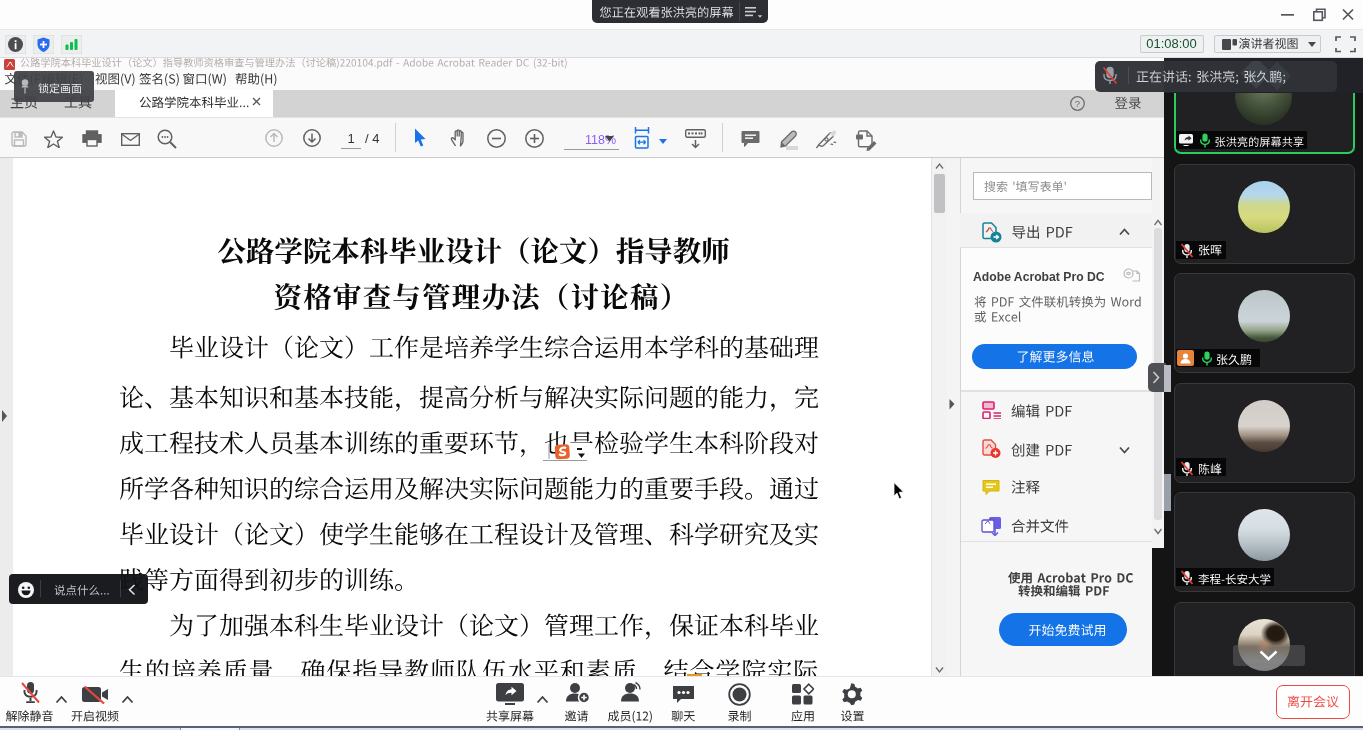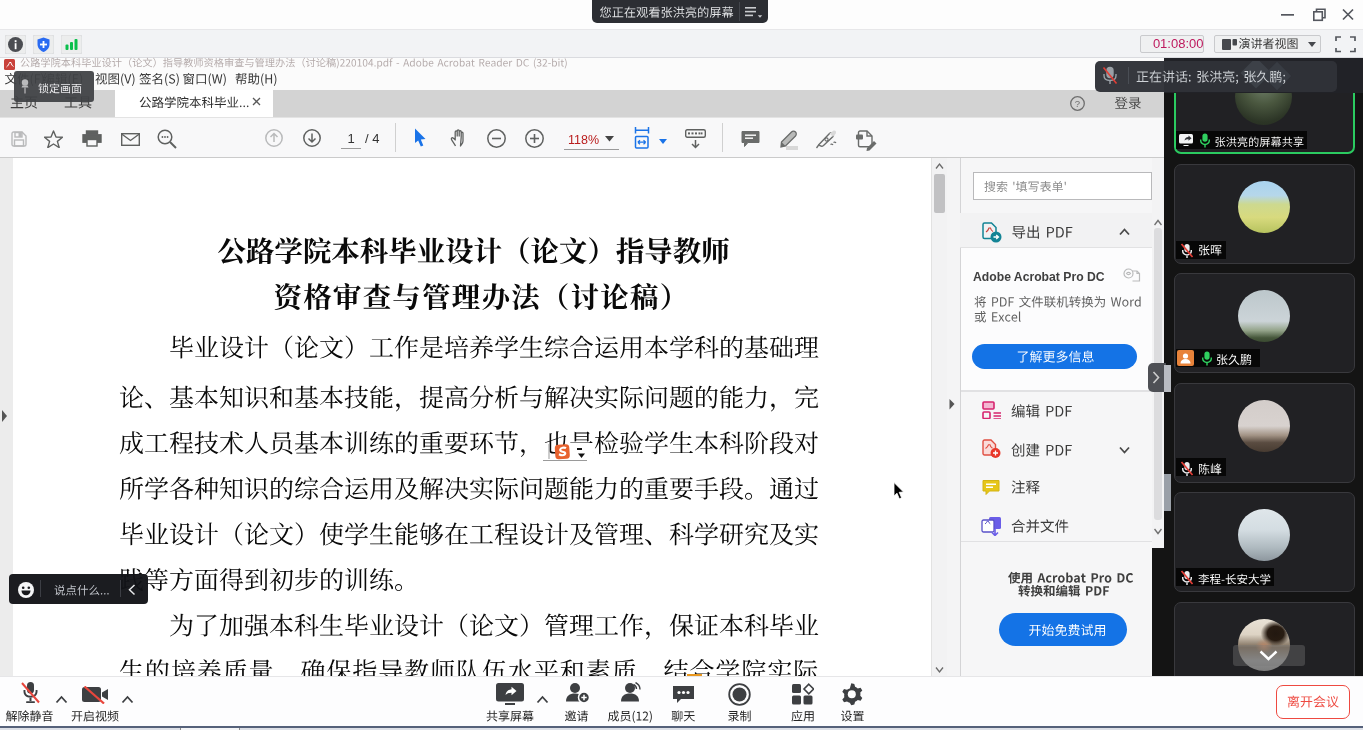--- a/index.html
+++ b/index.html
@@ -99,21 +99,21 @@
   </svg>
 <svg class="a" style="z-index:12;left:1281px;top:8px" width="76" height="14" viewBox="0 0 76 14">
     <rect x="0" y="6" width="13" height="1.7" fill="#54575e"></rect>
     <g stroke="#54575e" stroke-width="1.6" fill="none">
       <rect x="32.8" y="3.8" width="8.5" height="8.5"></rect>
       <path d="M35.5 3.8 V1.2 H44 V9.8 H41.5"></path>
     </g>
     <path d="M62 1.5 L72 11.5 M72 1.5 L62 11.5" stroke="#54575e" stroke-width="1.7"></path>
   </svg>
 <div class="a" style="z-index:8;left:1139.5px;top:35px;width:64px;height:18px;background:#eff0f1;border:1px solid #c9cacd;border-radius:2px"></div>
-<div class="a" style="z-index:8;left:1139.5px;top:35px;width:64px;height:18px;font:13px 'Liberation Sans';color:#be185d;text-align:right;line-height:18px">01:08:00</div>
+<div class="a" style="z-index:8;left:1139.5px;top:35px;width:64px;height:18px;font:13px 'Liberation Sans';color:#14532d;text-align:center;line-height:18px">01:08:00</div>
 <div class="a" style="z-index:8;left:1214px;top:35px;width:107px;height:18px;background:#eff0f1;border:1px solid #c9cacd;border-radius:2px"></div>
 <svg class="a" style="z-index:12;left:1221.5px;top:38.5px" width="15" height="12" viewBox="0 0 15 12">
     <rect x="0" y="0" width="9" height="11" rx="1" fill="#46484d"></rect>
     <rect x="10.5" y="0" width="4.5" height="6.5" rx="1" fill="#46484d"></rect>
   </svg>
 <svg class="a" style="z-index:12;left:1307.5px;top:42px" width="8" height="5" viewBox="0 0 8 5">
     <path d="M0 0 L8 0 L4 5 Z" fill="#46484d"></path>
   </svg>
 <svg class="a" style="z-index:12;left:1334.5px;top:36px" width="21" height="16.5" viewBox="0 0 21 16.5">
     <g stroke="#55585e" stroke-width="1.7" fill="none">
@@ -190,21 +190,21 @@
   </svg>
 <svg class="a" style="z-index:12;left:487px;top:129px" width="19" height="19" viewBox="0 0 19 19">
     <circle cx="9.5" cy="9.5" r="8.7" fill="none" stroke="#5f6160" stroke-width="1.5"></circle>
     <rect x="5" y="8.7" width="9" height="1.6" fill="#5f6160"></rect>
   </svg>
 <svg class="a" style="z-index:12;left:524.5px;top:129px" width="19" height="19" viewBox="0 0 19 19">
     <circle cx="9.5" cy="9.5" r="8.7" fill="none" stroke="#5f6160" stroke-width="1.5"></circle>
     <rect x="5" y="8.7" width="9" height="1.6" fill="#5f6160"></rect>
     <rect x="8.7" y="5" width="1.6" height="9" fill="#5f6160"></rect>
   </svg>
-<div class="a" style="z-index:12;left:568px;top:133px;width:40px;height:14px;font:12.5px 'Liberation Sans';color:#b91c1c">118%</div>
+<div class="a" style="z-index:12;left:585px;top:133px;width:40px;height:14px;font:12.5px 'Liberation Sans';color:#8b5cf6">118%</div>
 <div class="a" style="z-index:12;left:563.5px;top:148.5px;width:55px;height:1px;background:#9a9a9a"></div>
 <svg class="a" style="z-index:12;left:604.5px;top:135.5px" width="9" height="6" viewBox="0 0 9 6">
     <path d="M0 0 L9 0 L4.5 5.5 Z" fill="#444"></path>
   </svg>
 <svg class="a" style="z-index:12;left:634px;top:126px" width="24" height="24" viewBox="0 0 24 24">
     <g fill="none" stroke="#1a73e8" stroke-width="1.5">
       <path d="M1.5 1 V7.5 M1.5 4.2 H14.5 M14.5 1 V7.5"></path>
       <rect x="1.5" y="10.5" width="12.5" height="11.5" rx="1"></rect>
       <path d="M3.8 16.2 H11.7 M3.8 16.2 L6 14.2 M3.8 16.2 L6 18.2 M11.7 16.2 L9.5 14.2 M11.7 16.2 L9.5 18.2" stroke-width="1.2"></path>
     </g>

